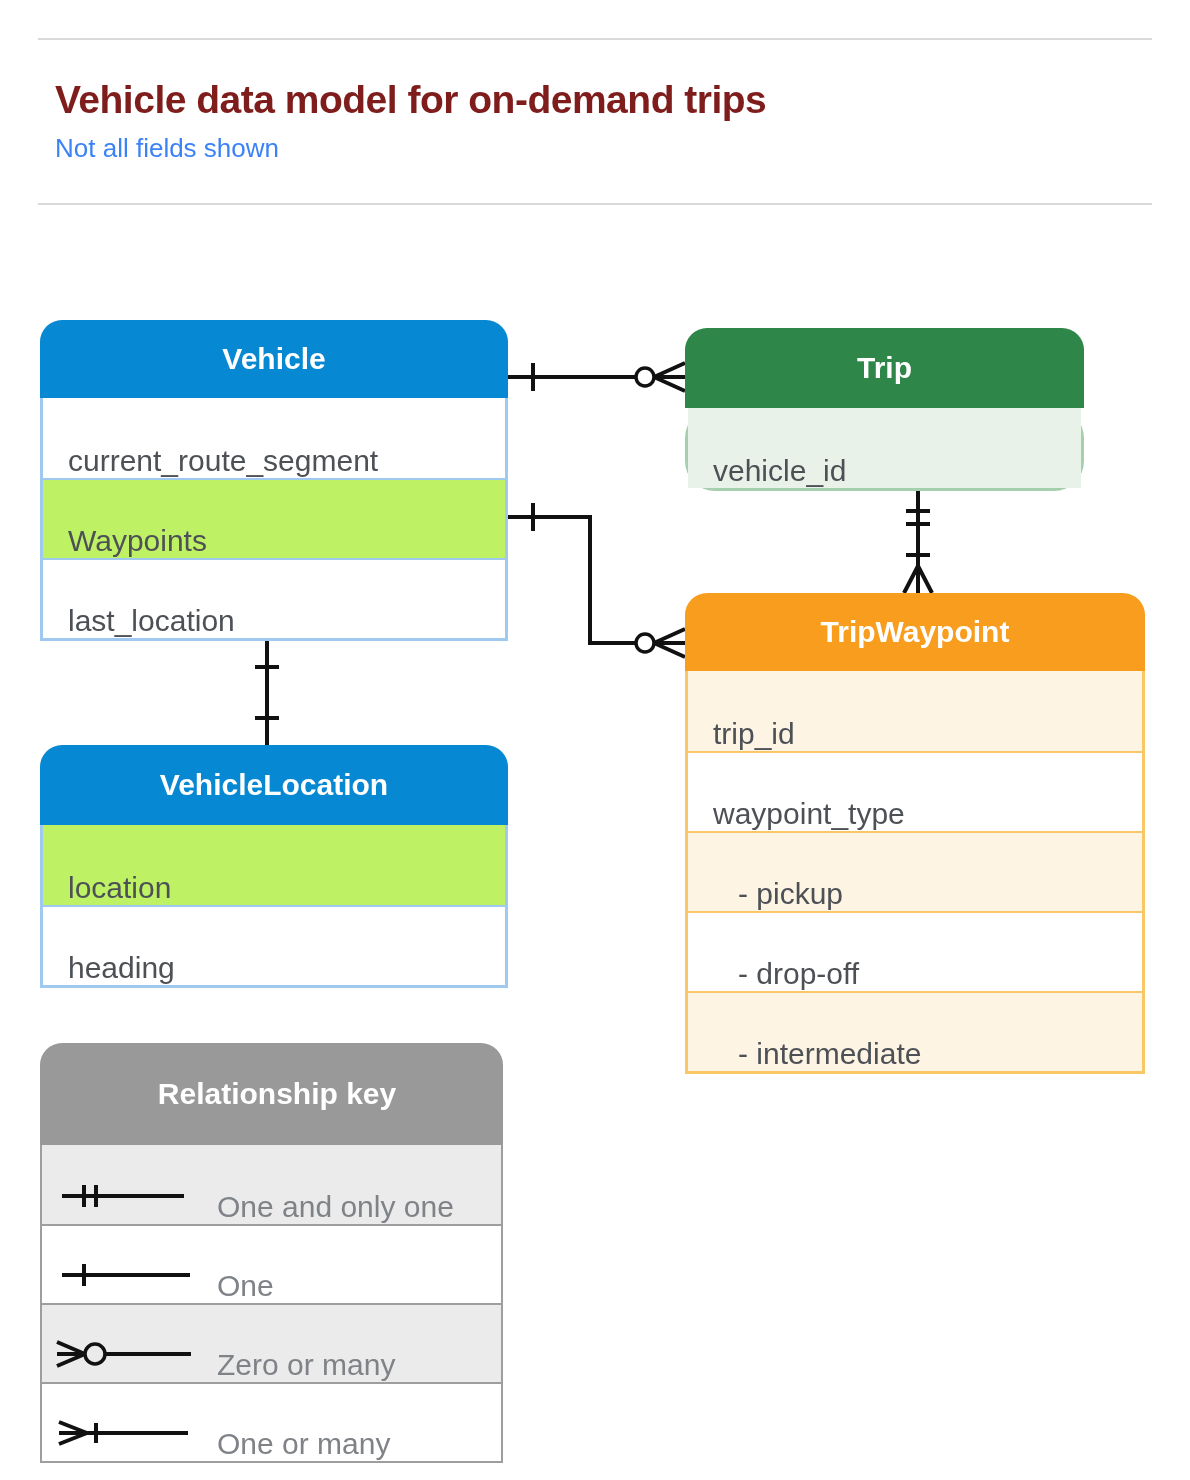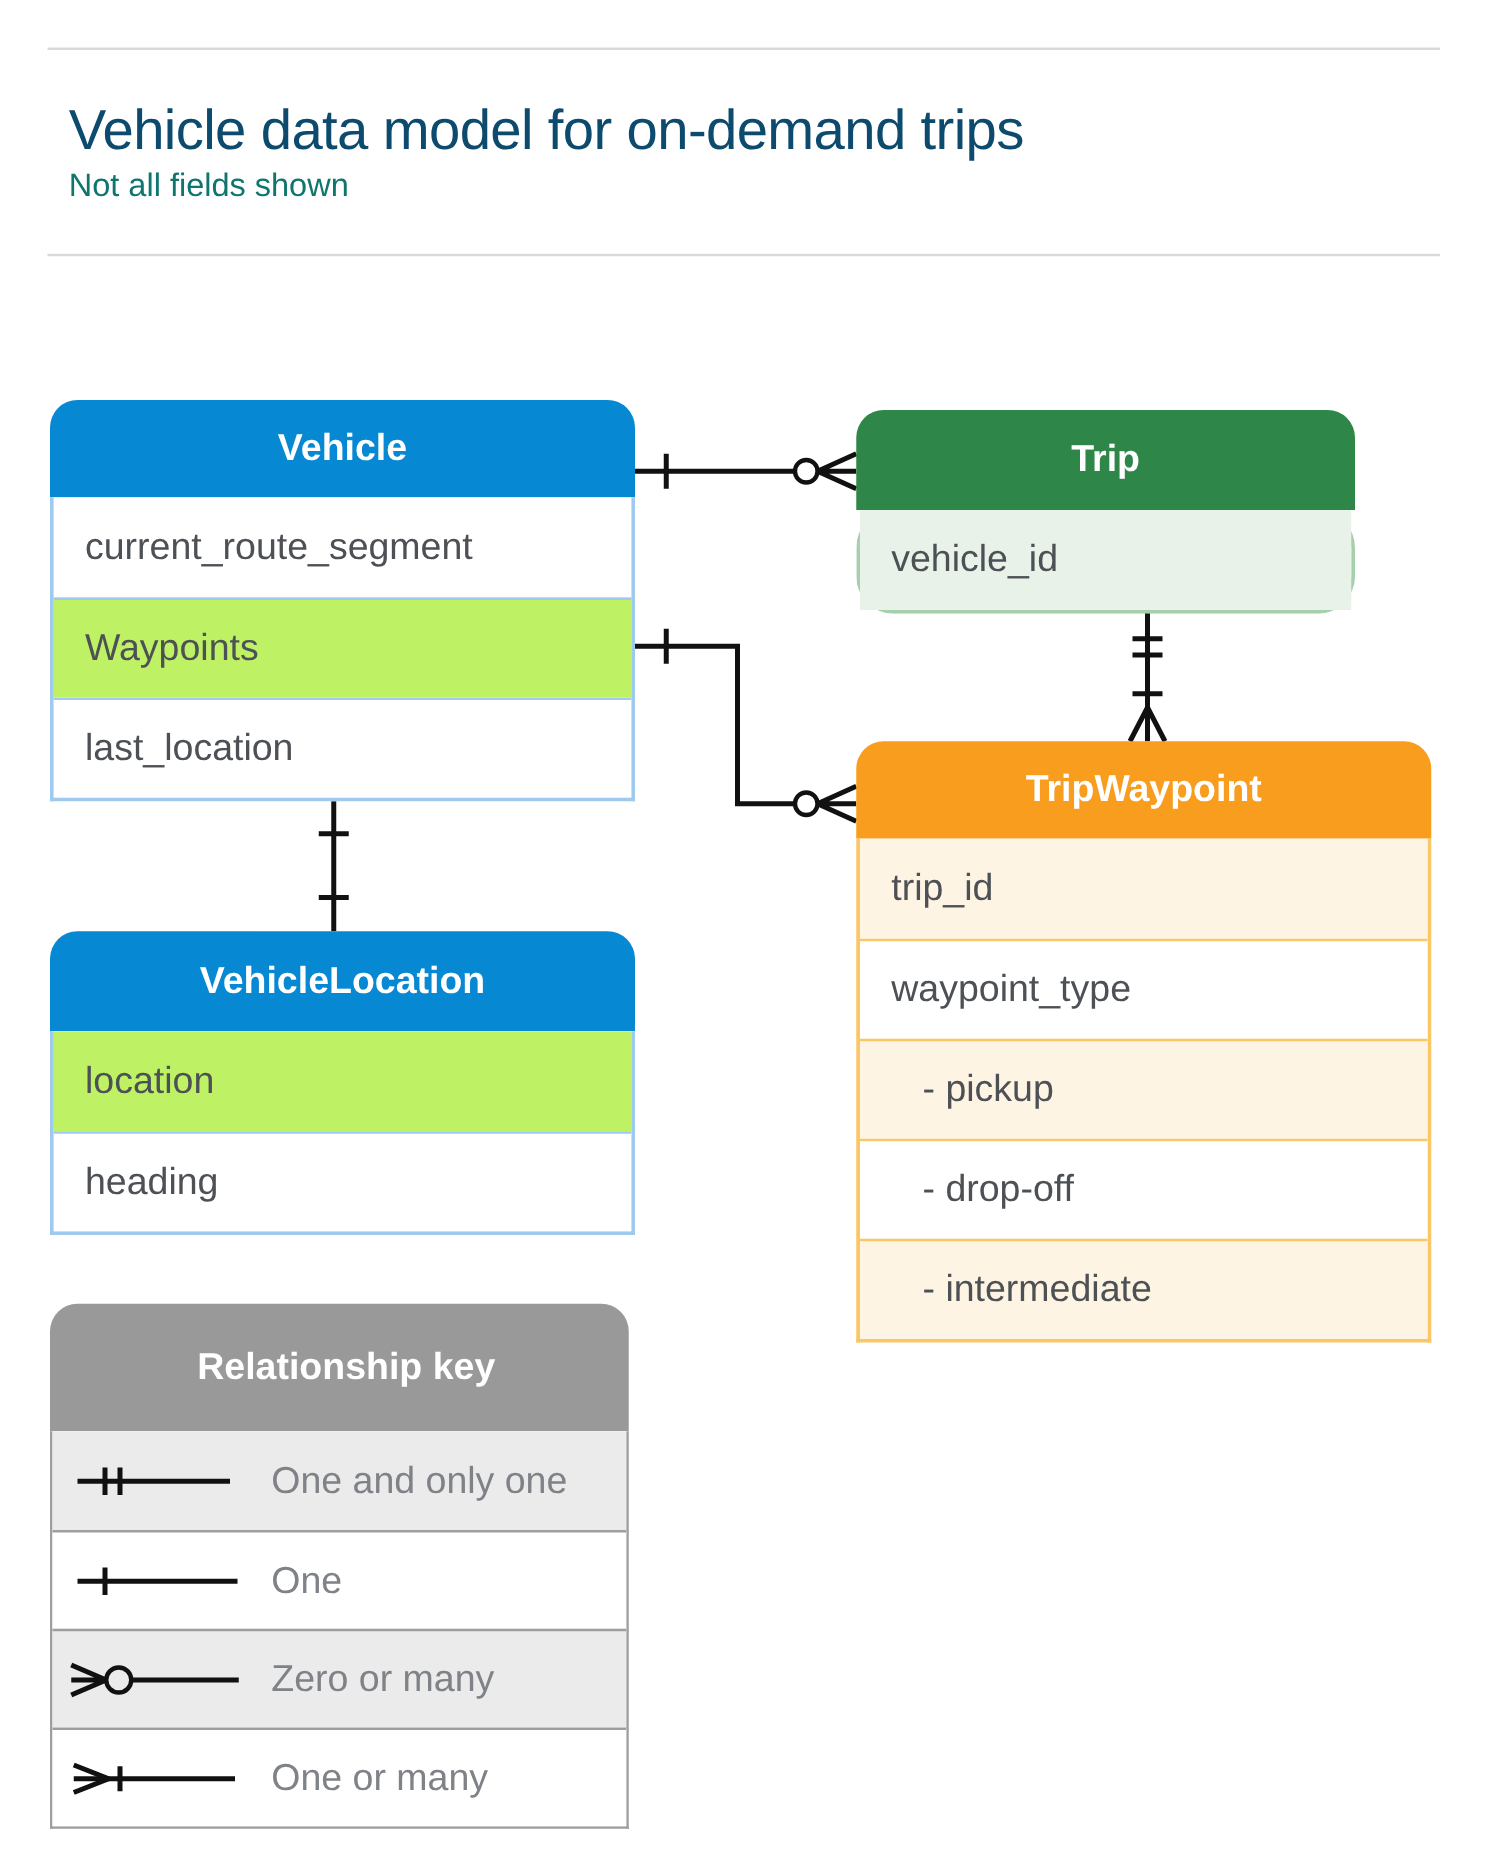--- a/index.html
+++ b/index.html
@@ -5,37 +5,37 @@
   * { margin:0; padding:0; box-sizing:border-box; }
   html,body { background:#ffffff; }
   body { font-family:"Liberation Sans", sans-serif; }
   .canvas {
     position:relative; width:1190px; height:1480px; background:#fff;
     overflow:hidden;
   }
   .divider { position:absolute; left:38px; width:1114px; height:2px; background:#d9d9d9; }
   .page-title {
     position:absolute; left:55px; top:78px;
-    font-size:45px; font-weight:normal; color:#0c4a6e; letter-spacing:-0.5px;
+    font-size:39px; font-weight:bold; color:#7f1d1d; letter-spacing:-0.5px;
   }
   .page-subtitle {
     position:absolute; left:55px; top:133px;
-    font-size:26px; color:#0f766e;
+    font-size:26px; color:#3b82f6;
   }
 
   
   .etable { position:absolute; }
   .etable .thead {
     height:78px; border-radius:22px 22px 0 0;
     display:flex; align-items:center; justify-content:center;
     color:#fff; font-size:30px; font-weight:bold;
   }
   .etable .tbody { border-style:solid; border-width:0 3px 3px 3px; background:#fff; }
   .etable .trow {
-    height:80px; display:flex; align-items:center;
+    height:80px; display:flex; align-items:flex-end;
     padding-left:25px; font-size:30px; color:#4d5156; background:#fff;
   }
   .etable .trow + .trow { border-top:2px solid; border-top-color:inherit; }
   .etable .trow.indent { padding-left:50px; }
 
   .blue  .thead { background:#0688d2; }
   .blue  .tbody { border-color:#a0c9ef; }
   .blue  .trow  { border-color:#a0c9ef !important; }
   .blue  .trow.shaded { background:#bef264; }
 

